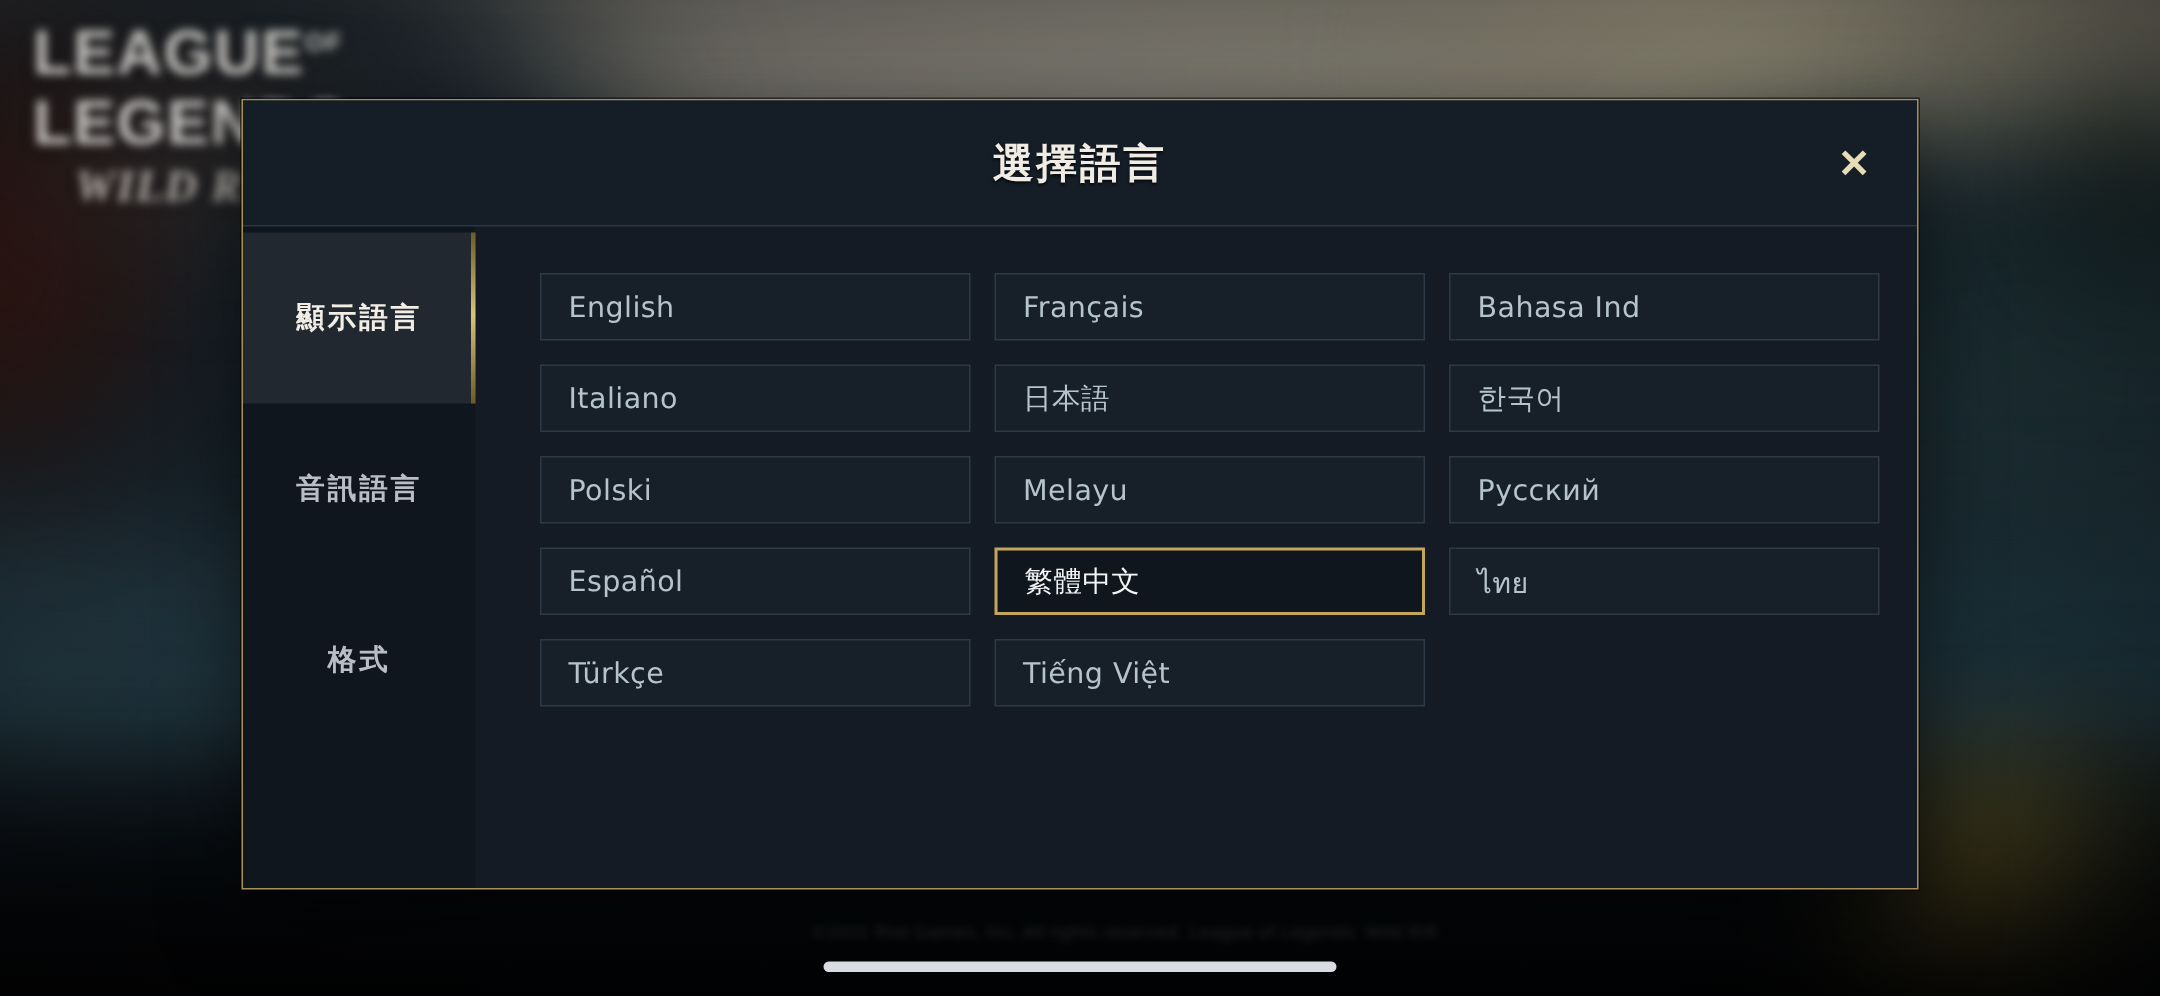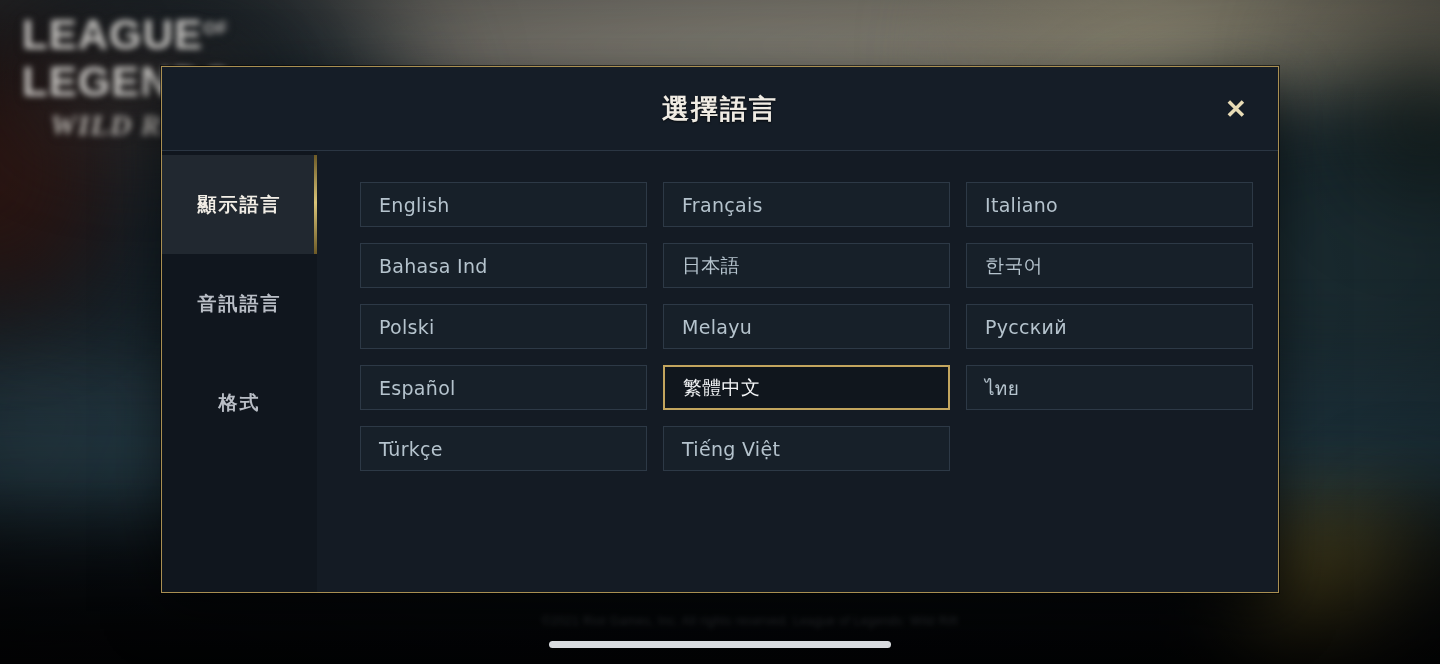--- a/index.html
+++ b/index.html
@@ -156,21 +156,21 @@
   #modal-body { flex:1; display:flex; min-height:0; }
 
   
   #sidebar {
     width:155px; flex:0 0 155px;
     background:#10161e;
     display:flex; flex-direction:column;
     padding-top:4px;
   }
   .side-item {
-    position:relative; height:99px;
+    position:relative; height:114px;
     display:flex; align-items:center; justify-content:center;
     cursor:pointer;
     color:#b9bec6; font-size:19px; font-weight:700; letter-spacing:2px;
     font-family:"DejaVu Sans","Liberation Sans",sans-serif;
   }
   .side-item.active { background:#212830; color:#f2eee6; }
   .side-item.active::after {
     content:""; position:absolute; right:0; top:0; bottom:0; width:3px;
     background:linear-gradient(180deg,#6d5a26 0%,#d9c478 48%,#6d5a26 100%);
   }
@@ -265,24 +265,24 @@
       </nav>
     <div id="lang-panel">
       <div id="lang-grid">
           <div class="lang-btn">
             <span>English</span>
           </div>
           <div class="lang-btn">
             <span>Français</span>
           </div>
           <div class="lang-btn">
+            <span>Bahasa Ind</span>
+          </div>
+          <div class="lang-btn">
             <span>Italiano</span>
-          </div>
-          <div class="lang-btn">
-            <span>Bahasa Ind</span>
           </div>
           <div class="lang-btn">
             <span>日本語</span>
           </div>
           <div class="lang-btn">
             <span>한국어</span>
           </div>
           <div class="lang-btn">
             <span>Polski</span>
           </div>

